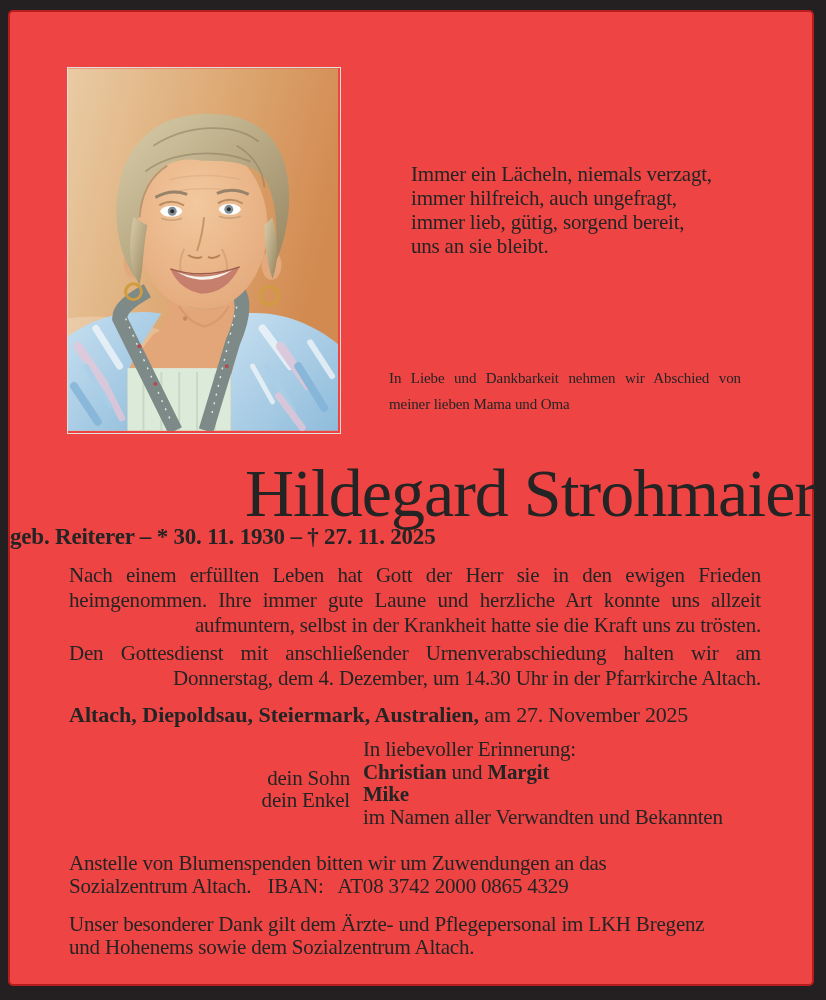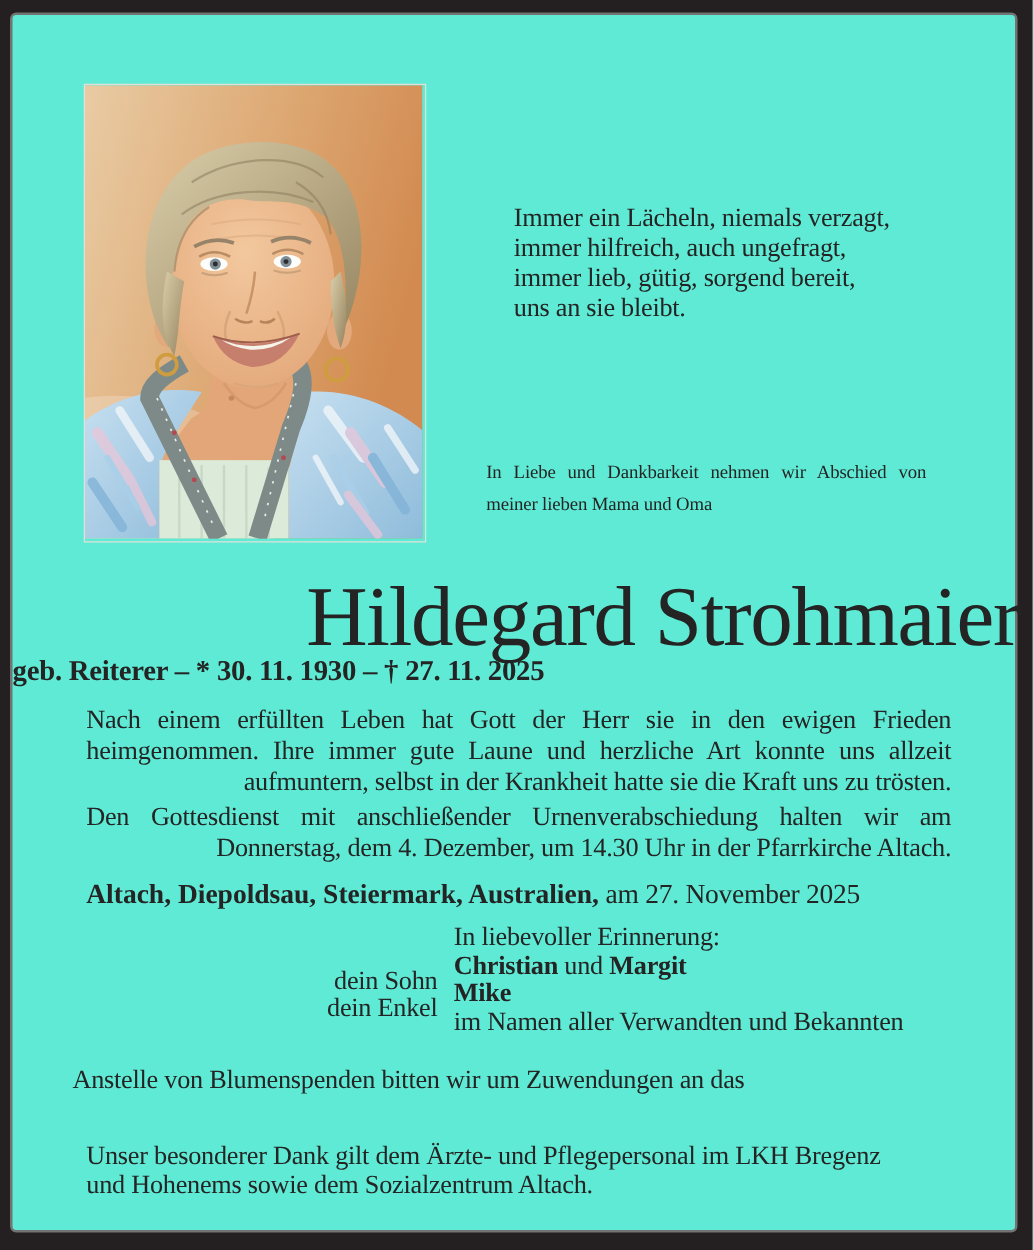--- a/index.html
+++ b/index.html
@@ -7,22 +7,22 @@
     width:826px;height:1000px;
     background:#241f20;
     font-family:"Liberation Serif", serif;
     position:relative;
     overflow:hidden;
   }
   .card{
     position:absolute;
     left:8px; top:10px;
     width:806px; height:976px;
-    background:#5eead4;
-    border:2px solid #737373;
+    background:#ef4444;
+    border:2px solid #b91c1c;
     border-radius:5px;
     box-sizing:border-box;
     color:#242424;
   }
   .abs{position:absolute;}
   
   .photo{
     left:57px; top:55px;
     width:272px; height:365px;
     border:1px solid #e3e0da;
@@ -71,25 +71,25 @@
   }
   .p1{top:551px;}
   .p2{top:629px;}
   .places{
     left:59px; top:690px; width:740px;
     font-size:22px; letter-spacing:-0.2px; white-space:nowrap;
   }
   .places b{letter-spacing:0;}
   
   .memory{left:59px; top:726px; width:720px; font-size:21px; letter-spacing:-0.2px;}
-  .memrow{display:flex; height:22.5px; line-height:22.5px; white-space:nowrap;}
+  .memrow{display:flex; height:22.5px; line-height:22.5px; white-space:nowrap;align-items:center;}
   .memrow .lbl{flex:0 0 281px; text-align:right;margin-top:12px;}
   .memrow .val{margin-left:13px; text-align:left;}
   
-  .donation{left:48px; top:840px; width:720px; font-size:21px; letter-spacing:-0.2px;}
+  .donation{left:59px; top:840px; width:720px; font-size:21px; letter-spacing:-0.2px;}
   .donation div{height:23px; line-height:23px; white-space:nowrap;}
   .donation .iban-label{margin-left:16px;}
   .donation .iban-number{margin-left:14px;}
   .thanks{left:59px; top:901px; width:720px; font-size:21px; letter-spacing:-0.2px;}
   .thanks div{height:23px; line-height:23px; white-space:nowrap;}
 </style>
 </head>
 <body>
 
 <div class="card">
@@ -256,20 +256,23 @@
       <div class="val"><b>Mike</b><span></span><b></b></div>
     </div>
     <div class="memrow">
       <div class="lbl"></div>
       <div class="val">im Namen aller Verwandten und Bekannten</div>
     </div>
   </div>
 
   <div class="abs donation">
     <div>Anstelle von Blumenspenden bitten wir um Zuwendungen an das</div>
+    <div>
+      <span>Sozialzentrum Altach.</span><span class="iban-label">IBAN:</span><span class="iban-number">AT08 3742 2000 0865 4329</span>
+    </div>
   </div>
 
   <div class="abs thanks">
     <div>Unser besonderer Dank gilt dem Ärzte- und Pflegepersonal im LKH Bregenz</div>
     <div>und Hohenems sowie dem Sozialzentrum Altach.</div>
   </div>
 
 </div>
 
 </body></html>

